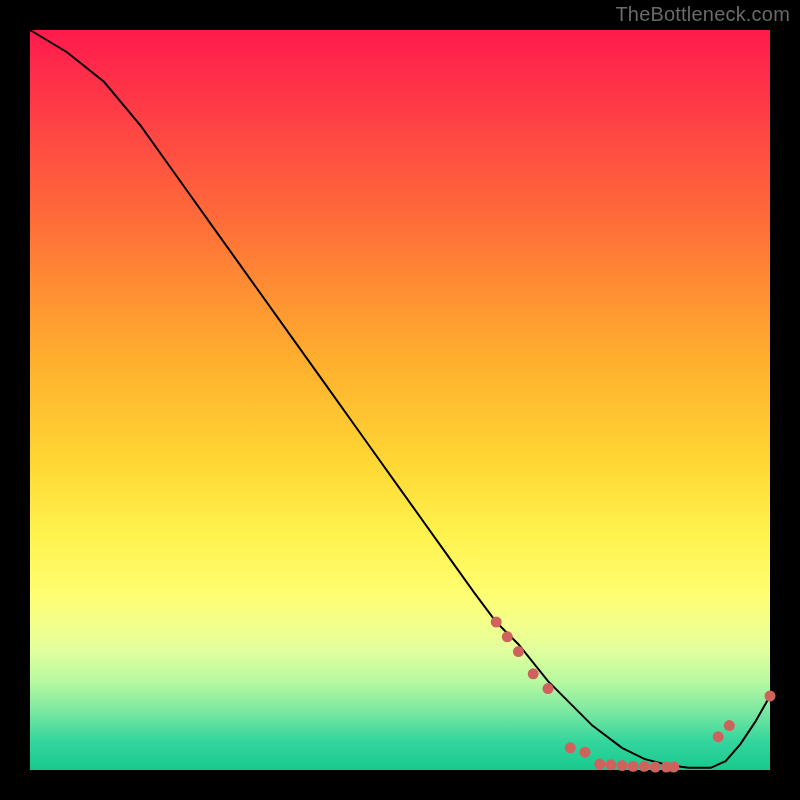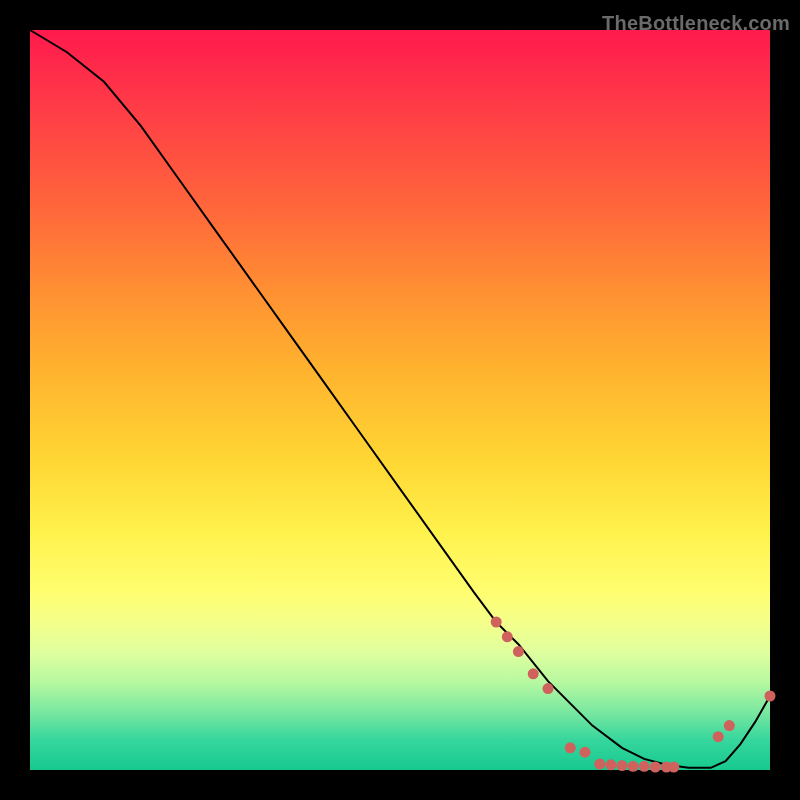--- a/index.html
+++ b/index.html
@@ -12,25 +12,25 @@
     font-family: Arial, Helvetica, sans-serif;
   }
   .frame {
     position: relative;
     width: 800px;
     height: 800px;
     background: #000;
   }
   .watermark {
     position: absolute;
-    top: 12px;
+    top: 3px;
     right: 10px;
     color: #6a6a6a;
     font-size: 20px;
-    font-weight: 700;
+    font-weight: 400;
     letter-spacing: 0.2px;
     z-index: 5;
   }
   .plot-area {
     position: absolute;
     left: 30px;
     top: 30px;
     width: 740px;
     height: 740px;
     

